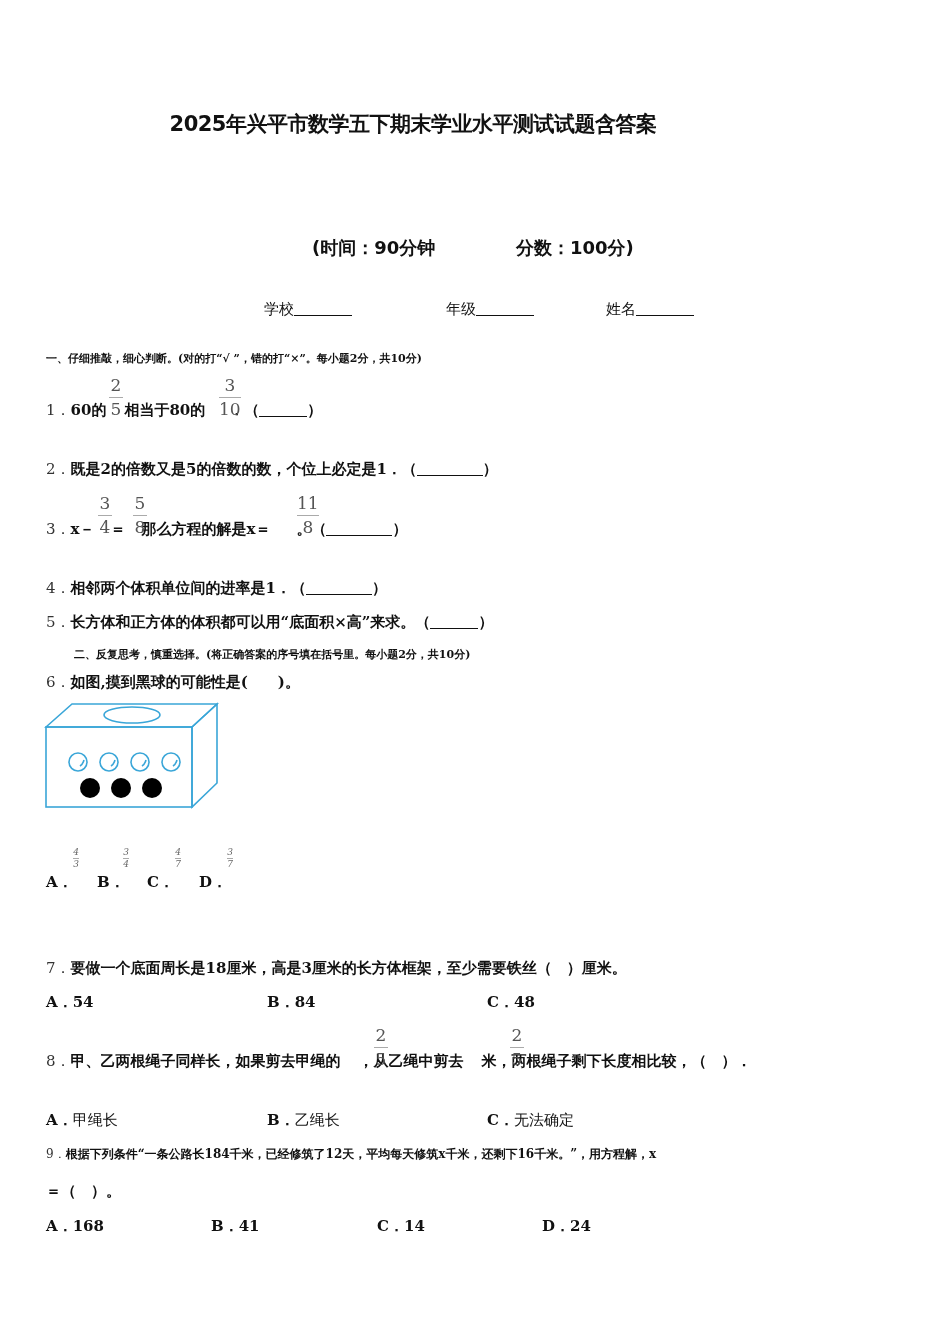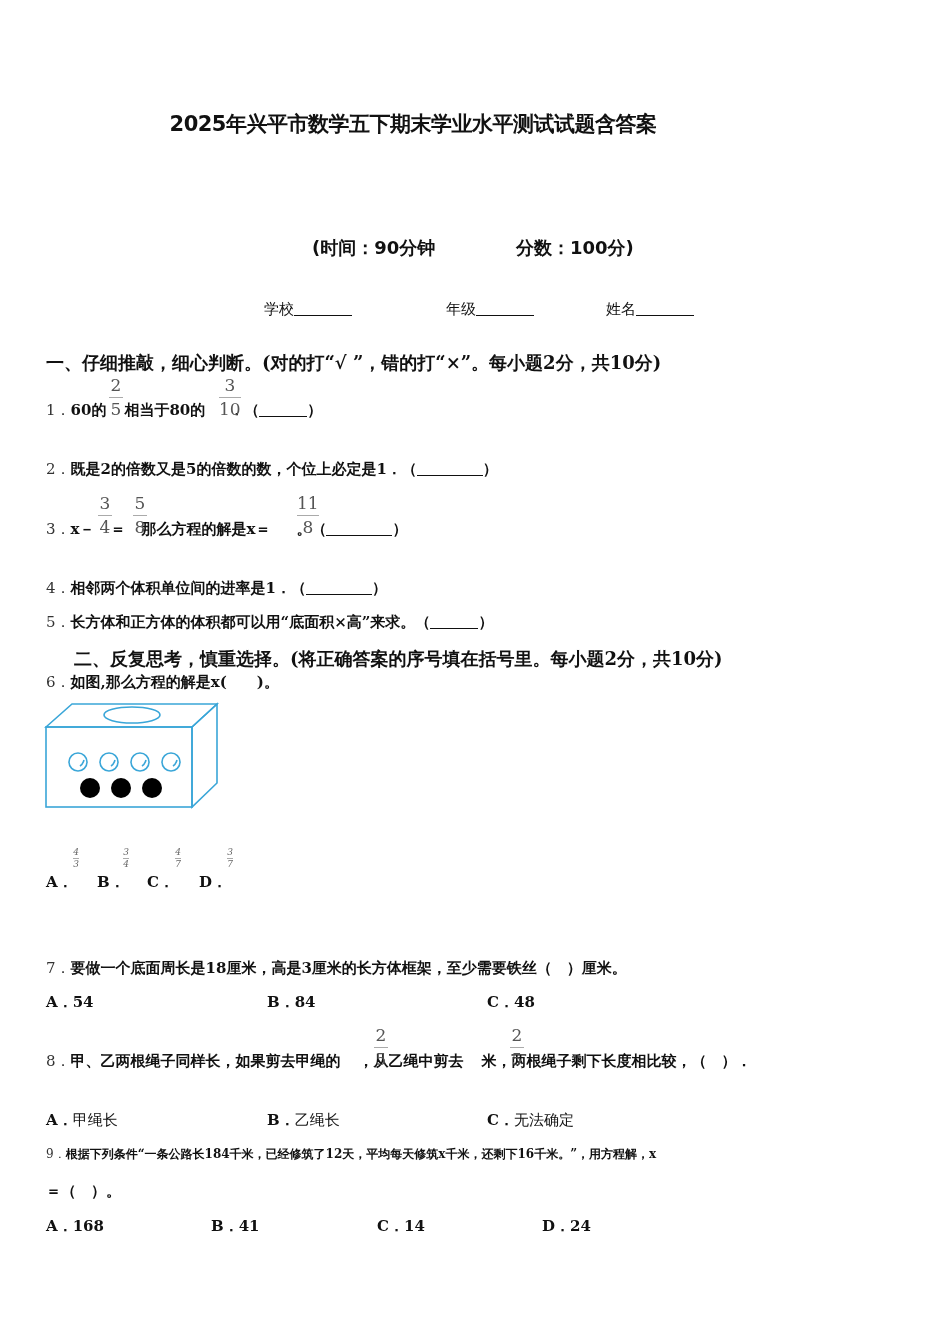--- a/index.html
+++ b/index.html
@@ -4,21 +4,21 @@
 <style>
   html, body { margin: 0; padding: 0; background: #ffffff; }
   body { width: 950px; height: 1344px; position: relative; overflow: hidden;
          font-family: "DejaVu Serif", "Liberation Serif", serif; color: #111; }
   .abs { position: absolute; white-space: nowrap; }
   .title { left: 0; width: 826px; top: 110px; text-align: center;
            font-family: "DejaVu Sans", "Liberation Sans", sans-serif; font-weight: bold; font-size: 21px; letter-spacing: -0.5px; }
   .meta { top: 236px; font-family: "DejaVu Sans", "Liberation Sans", sans-serif; font-weight: bold; font-size: 18px; }
   .fields { top: 300px; font-size: 15px; font-family: "DejaVu Sans", "Liberation Sans", sans-serif; }
   .fields span.blank { display: inline-block; width: 58px; border-bottom: 1px solid #111; height: 14px; vertical-align: -2px; }
-  .sec { font-size: 18px; font-weight: bold; }
+  .sec { font-size: 11px; font-weight: bold; }
   .q { font-size: 15px; font-weight: bold; }
   .q .num { font-weight: normal; color: #333; }
   .blank-line { display: inline-block; border-bottom: 1px solid #111; height: 14px; vertical-align: -2px; }
   .frac { position: absolute; display: inline-flex; flex-direction: column; align-items: center;
           font-family: "DejaVu Serif", serif; font-weight: normal; color: #555; font-size: 17px; line-height: 1; }
   .frac .bar { width: 100%; min-width: 14px; border-top: 1px solid #aaa; margin: 3px 0; }
   .frac.small { font-size: 9px; font-style: italic; color: #666; }
   .frac.small .bar { min-width: 6px; margin: 1px 0; }
   .opt { font-size: 15px; font-weight: bold; }
   .opt .text { font-weight: normal; }
@@ -78,21 +78,21 @@
   <span class="num">4．</span><span>相邻两个体积单位间的进率是1．（</span><span class="blank-line" style="width:66px;"></span><span>）</span>
 </div>
 
 <div class="abs q" style="left:46px; top:613px;">
   <span class="num">5．</span><span>长方体和正方体的体积都可以用“底面积×高”来求。（</span><span class="blank-line" style="width:48px;"></span><span>）</span>
 </div>
 
 <div class="abs sec" style="left:46px; top:647px;margin-left:28px;"><span>二、反复思考，慎重选择。(将正确答案的序号填在括号里。每小题2分，共10分)</span></div>
 
 <div class="abs q" style="left:46px; top:673px;">
-  <span class="num">6．</span><span>如图,那么方程的解是x(　　)。</span>
+  <span class="num">6．</span><span>如图,摸到黑球的可能性是(　　)。</span>
 </div>
 
 <svg class="abs" style="left:44px; top:700px;" width="176" height="110" viewBox="0 0 176 110">
   <g fill="none" stroke="#3aa6d8" stroke-width="1.6">
     <polygon points="2,27 28,4 173,4 148,27"></polygon>
     <rect x="2" y="27" width="146" height="80"></rect>
     <polygon points="148,27 173,4 173,83 148,107"></polygon>
     <ellipse cx="88" cy="15" rx="28" ry="8"></ellipse>
     <circle cx="34" cy="62" r="9"></circle>
     <circle cx="65" cy="62" r="9"></circle>

